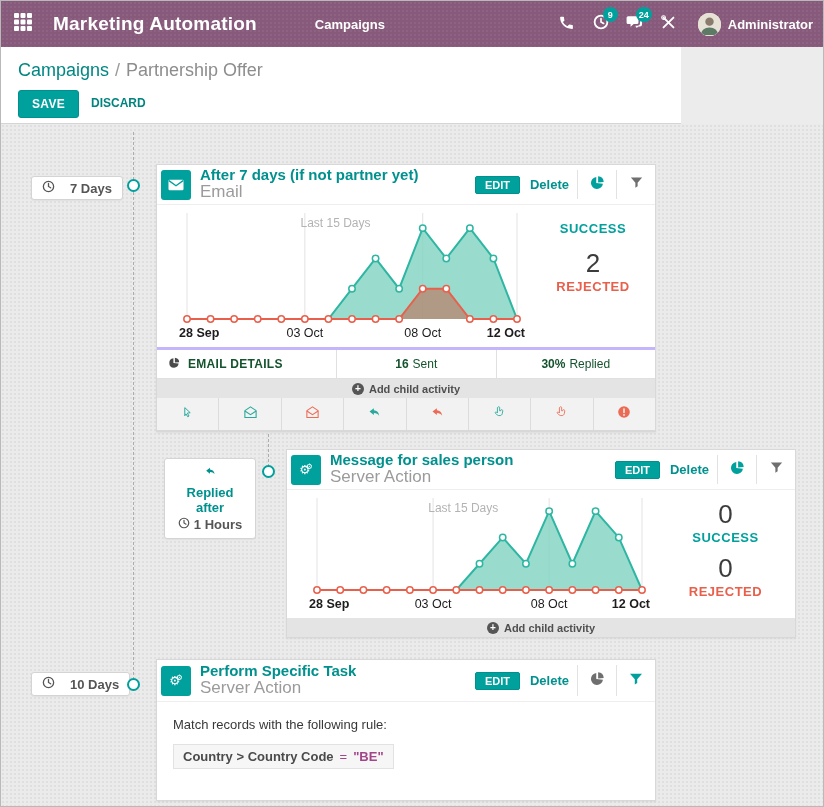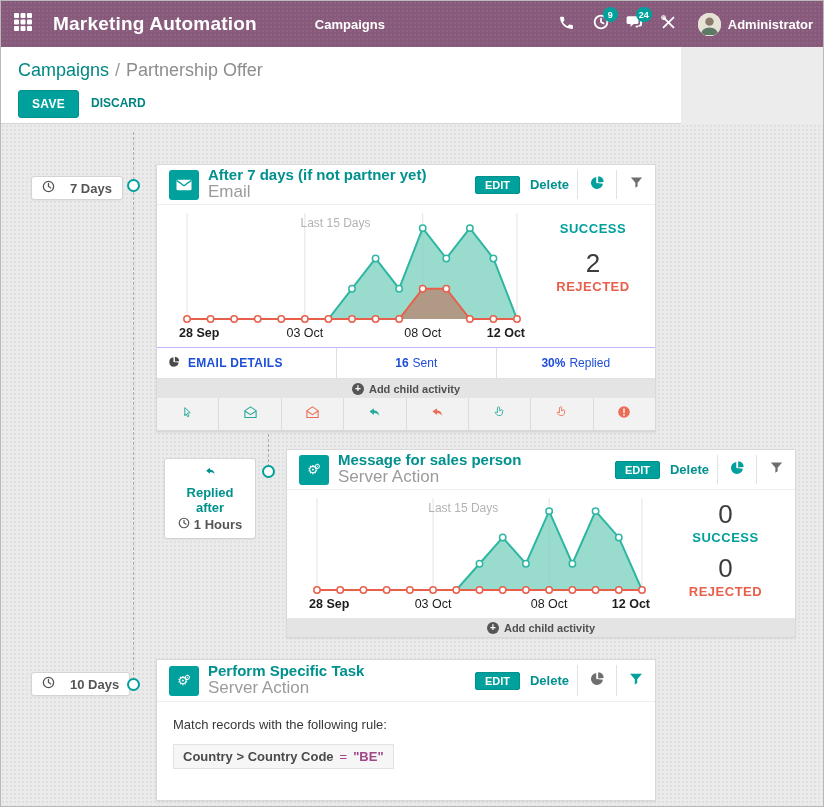--- a/index.html
+++ b/index.html
@@ -47,21 +47,21 @@
   .pill { position:absolute; background:#fff; border:1px solid #d4d4d4; border-radius:3px;
           padding:3px 10px; font-size:13px; font-weight:bold; color:#555; display:flex;
           align-items:center; gap:15px; cursor:pointer; box-shadow:0 1px 1px rgba(0,0,0,.04); }
   .pill.multi { flex-direction:column; gap:1px; padding:6px 8px; width:92px; text-align:center; }
   .pill .teal { color:#00918e; display:flex; align-items:center; gap:4px; justify-content:center; flex-wrap:wrap; line-height:1.15; }
   .pill .delay { display:flex; align-items:center; gap:4px; justify-content:center; }
   .node-circle { position:absolute; width:13px; height:13px; border-radius:50%;
                  background:#fff; border:2px solid #00a09d; cursor:pointer; }
 
   .card { position:absolute; background:#fff; border:1px solid #d8d8d8; box-shadow:0 1px 2px rgba(0,0,0,.06); }
-  .card-head { display:flex; align-items:center; padding:5px 0 5px 12px; height:40px; border-bottom:1px solid #eee; }
+  .card-head { display:flex; align-items:center; padding:5px 0 5px 4px; height:40px; border-bottom:1px solid #eee; }
   .type-icon { width:30px; height:30px; border-radius:3px; background:#00a09d; color:#fff; display:flex;
                align-items:center; justify-content:center; flex:none; }
   .head-titles { margin-left:9px; line-height:1.1; overflow:hidden; white-space:nowrap; }
   .card-title { font-size:15px; font-weight:bold; color:#00918e; cursor:pointer; }
   .card-sub { font-size:17px; color:#9b9b9b; }
   .head-actions { margin-left:auto; display:flex; align-items:center; gap:10px; padding-right:8px; }
   .btn-edit { background:#00a09d; border:1px solid #00918e; color:#fff; font-size:11px; font-weight:bold;
               padding:2px 9px; border-radius:2px; cursor:pointer; font-family:inherit; }
   .btn-delete { background:none; border:none; color:#00918e; font-size:13px; font-weight:bold;
                 cursor:pointer; font-family:inherit; }
@@ -73,22 +73,22 @@
 
   .chart-row { display:flex; align-items:stretch; }
   .chart-svg { display:block; margin-left:4px; }
   .stats { flex:1; text-align:center; padding-top:16px; }
   .stat-num { font-size:26px; color:#3c3c3c; line-height:1.15; }
   .stat-label { font-size:13px; font-weight:bold; letter-spacing:.5px; }
   .stat-label.success { color:#00a09d; }
   .stat-label.rejected { color:#e8604c; }
   .stats .gap { height:13px; }
 
-  .details-row { display:flex; height:32px; border-top:1px solid #c4b5fd; border-bottom:1px solid #e0e0e0;
-                 font-size:12px; color:#1d4ed8; align-items:stretch; }
+  .details-row { display:flex; height:32px; border-top:3px solid #c4b5fd; border-bottom:1px solid #e0e0e0;
+                 font-size:12px; color:#14532d; align-items:stretch; }
   .dcell { display:flex; align-items:center; justify-content:center; border-right:1px solid #e0e0e0;
            flex:1; gap:4px; cursor:pointer; }
   .dcell:last-child { border-right:none; }
   .dcell.head { flex:0 0 180px; justify-content:flex-start; padding-left:10px; font-weight:bold;
                 letter-spacing:.3px; gap:7px; }
   .dcell b { font-weight:bold; }
 
   .addchild { height:19px; background:#e4e4e4; display:flex; align-items:center; justify-content:center;
               gap:5px; font-size:11px; font-weight:bold; color:#4f4f4f; cursor:pointer; }
   .plus-circle { width:12px; height:12px; border-radius:50%; background:#555; color:#fff; font-size:10px;

